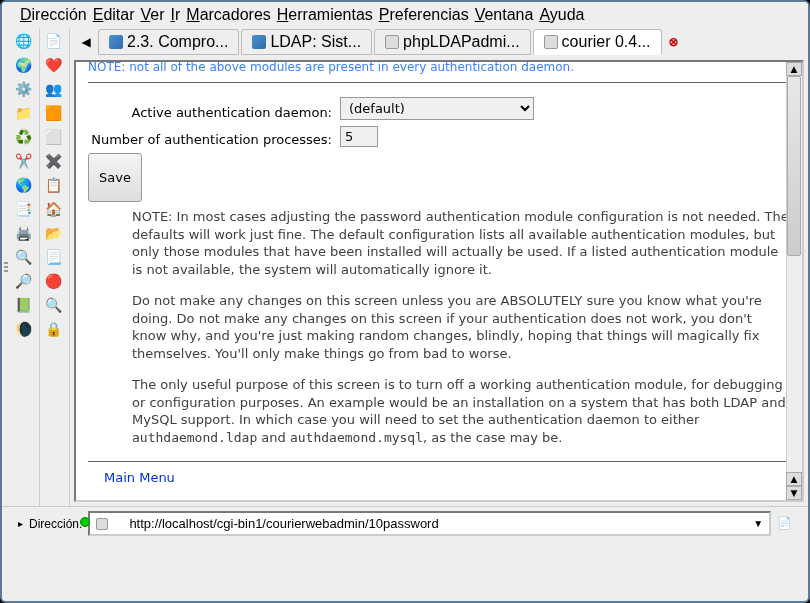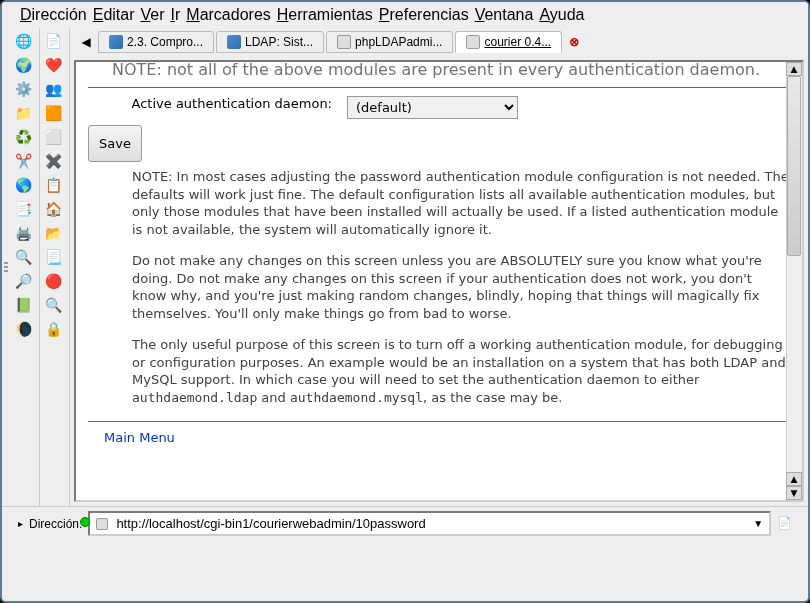--- a/index.html
+++ b/index.html
@@ -8,43 +8,43 @@
 .menubar { display: flex; gap: 6px; padding: 4px 18px; background: #eee; font-size: 16px; }
 .menubar span { cursor: pointer; }
 .menubar span u { text-decoration: underline; }
 .toolbar-row { display: flex; height: 478px; }
 .vtoolbar { width: 30px; background: #eee; border-right: 1px solid #ccc; display: flex; flex-direction: column; align-items: center; gap: 2px; padding-top: 2px; }
 .vtoolbar2 { width: 30px; background: #eee; border-right: 1px solid #ccc; display: flex; flex-direction: column; align-items: center; gap: 2px; padding-top: 2px; }
 .tbicon { width: 22px; height: 22px; display: flex; align-items: center; justify-content: center; font-size: 14px; cursor: pointer; border-radius: 3px; }
 .main-area { flex: 1; display: flex; flex-direction: column; background: #eee; }
 .tabbar { display: flex; align-items: center; background: #eee; padding: 0 4px; height: 28px; }
 .tabbtn { width: 24px; height: 24px; display: flex; align-items: center; justify-content: center; cursor: pointer; }
-.tab { display: flex; align-items: center; gap: 4px; padding: 3px 10px; background: #eee; border: 1px solid #bbb; border-radius: 3px 3px 0 0; margin-right: 2px; cursor: pointer; font-size: 12px; }
-.tab.active { background: #fff; border-bottom: 1px solid #fff; text-decoration: underline; }
+.tab { display: flex; align-items: center; gap: 4px; padding: 3px 10px; background: #eee; border: 1px solid #bbb; border-radius: 3px 3px 0 0; margin-right: 2px; cursor: pointer; font-size: 16px; }
+.tab.active { background: #fff; border-bottom: 1px solid #fff; }
 .tabicon { width: 14px; height: 14px; background: linear-gradient(135deg,#4a90d9,#2e6da4); border-radius: 2px; display: inline-block; }
 .tabicon.plain { background: #ddd; border: 1px solid #999; }
 .tabclose { width: 20px; height: 20px; display: flex; align-items: center; justify-content: center; color: #c00; font-weight: bold; cursor: pointer; }
 .content-wrap { flex: 1; background: #eee; padding: 4px; display: flex; }
 .content { flex: 1; background: #fff; border: 2px inset #ccc; overflow-y: auto; padding: 0 12px 8px 12px; font-family: "DejaVu Sans", Arial, sans-serif; font-size: 13px; position: relative; }
 .content hr { border: none; border-top: 1px solid #666; margin: 8px 0; }
-.cutoff { color: #737373; font-size: 16px; margin-top: -2px; margin-left: 24px; }
-.form-row { display: flex; align-items: flex-start; gap: 15px; margin: 6px 0; }
+.cutoff { color: #3b82f6; font-size: 12px; margin-top: -2px; }
+.form-row { display: flex; align-items: flex-end; gap: 8px; margin: 6px 0; }
 .form-label { width: 244px; text-align: right; }
 select, input[type=text] { font-family: inherit; font-size: 13px; padding: 2px 4px; background: #f0f0f0; border: 1px solid #999; }
-select { width: 171px; }
+select { width: 194px; margin-top: 6px; }
 input[type=text] { width: 38px; }
-button { font-family: inherit; font-size: 13px; padding: 10px 10px; background: linear-gradient(#f5f5f5,#ddd); border: 1px solid #999; border-radius: 3px; cursor: pointer; }
+button { font-family: inherit; font-size: 13px; padding: 16px 10px; background: linear-gradient(#f5f5f5,#ddd); border: 1px solid #999; border-radius: 3px; cursor: pointer; }
 .warning { color: #404040; margin-left: 44px; margin-bottom: 14px; line-height: 1.35; }
 .mono { font-family: monospace; text-align: center; }
 .link { color: #0033cc; cursor: pointer; margin-left: 16px; }
 .scrollbar { position: absolute; right: 0; top: 0; width: 16px; height: 100%; background: #eee; border-left: 1px solid #ccc; }
 .scroll-thumb { position: absolute; right: 1px; width: 14px; top: 14px; height: 180px; background: linear-gradient(#e8e8e8,#ccc); border: 1px solid #aaa; border-radius: 2px; }
 .scroll-arrow { position: absolute; right: 0; width: 16px; height: 14px; background: #ddd; border: 1px solid #aaa; display: flex; align-items: center; justify-content: center; font-size: 9px; }
 .addressbar { display: flex; align-items: center; gap: 6px; padding: 4px 16px; background: #eee; border-top: 1px solid #ccc; font-family: "Comic Sans MS", cursive; }
-.addr-input { flex: 1; background: #fff; border: 2px inset #ccc; padding: 3px 6px; display: flex; align-items: center; gap: 8px; font-family: sans-serif; font-size: 13px; }
+.addr-input { flex: 1; background: #fff; border: 2px inset #ccc; padding: 3px 6px; display: flex; align-items: center; gap: 21px; font-family: sans-serif; font-size: 13px; }
 .statusbar { background: linear-gradient(#4a7aaa,#2a5a8a); color: #fff; font-size: 12px; padding: 3px 8px; display: flex; align-items: center; justify-content: center; position: relative; font-family: "Comic Sans MS", cursive; }
 .winbtns { position: absolute; right: 8px; top: 1px; display: flex; gap: 8px; font-size: 14px; }
 .winbtns span { cursor: pointer; }
 .grip { width: 8px; display: flex; flex-direction: column; justify-content: center; gap: 2px; padding-left: 2px; }
 .grip div { width: 4px; height: 2px; background: #999; }
 .led { width: 10px; height: 10px; background: #0c0; border-radius: 50%; border: 1px solid #080; display: inline-block; margin-right: 4px; }
 .arrow-dn { font-size: 10px; }
 </style>
 </head>
 <body>
@@ -123,20 +123,24 @@
 
       <div class="content-wrap">
         <div class="content">
           <div class="cutoff">NOTE: not all of the above modules are present in every authentication daemon.</div>
           <hr>
           <div class="form-row">
             <div class="form-label">Active authentication daemon:</div>
             <select><option>(default)</option></select>
           </div>
           <div class="form-row">
+            <div class="form-label">Number of authentication processes:</div>
+            <input type="text" value="5" style="">
+          </div>
+          <div class="form-row">
             <button>Save</button>
           </div>
           <p class="warning">NOTE: In most cases adjusting the password authentication module configuration is not needed. The defaults will work just fine. The default configuration lists all available authentication modules, but only those modules that have been installed will actually be used. If a listed authentication module is not available, the system will automatically ignore it.</p>
           <p class="warning">Do not make any changes on this screen unless you are ABSOLUTELY sure you know what you're doing. Do not make any changes on this screen if your authentication does not work, you don't know why, and you're just making random changes, blindly, hoping that things will magically fix themselves. You'll only make things go from bad to worse.</p>
           <p class="warning">
             <span>The only useful purpose of this screen is to turn off a working authentication module, for debugging or configuration purposes. An example would be an installation on a system that has both LDAP and MySQL support. In which case you will need to set the authentication daemon to either </span><span class="mono">authdaemond.ldap</span><span> and </span><span class="mono">authdaemond.mysql</span><span>, as the case may be.</span>
           </p>
           <hr>
           <p><a class="link">Main Menu</a></p>
 

